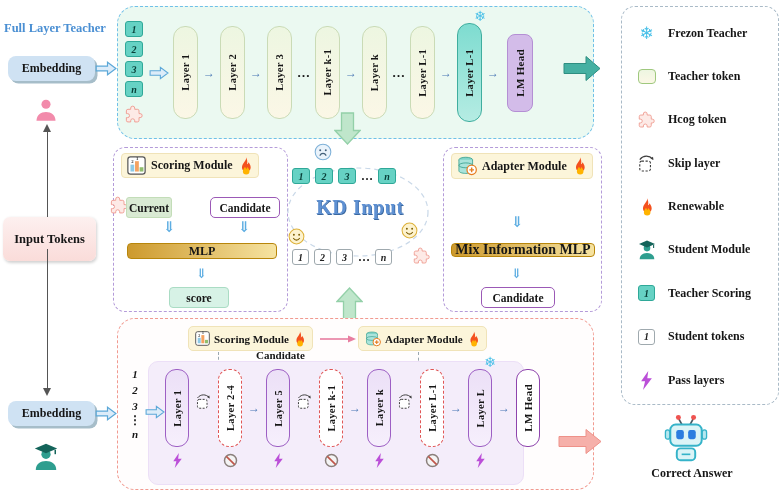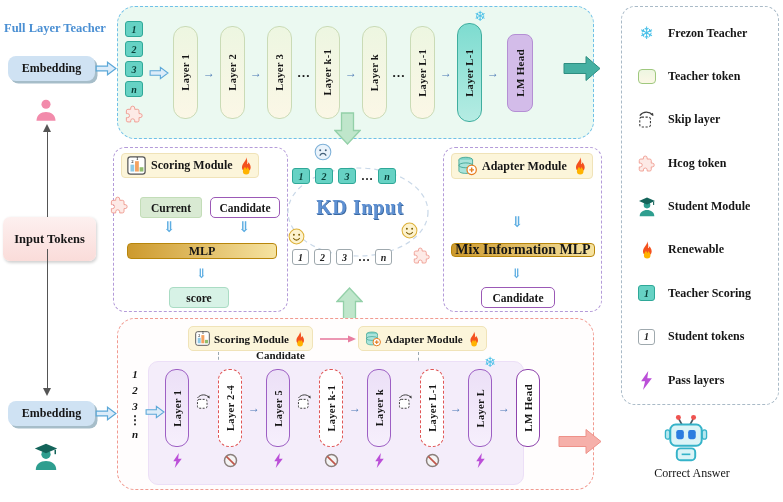--- a/index.html
+++ b/index.html
@@ -204,21 +204,21 @@
             <path d="M10.6 0.4C12 5 5.3 8.2 5.3 14a5.8 5.8 0 0 0 11.6 0c0-3.1-1.7-5-2.9-6.9-.4 1.8-1.2 2.4-2 2.6.9-2.9.4-6.3-1.4-9.3z" fill="#f4511e"></path>
             <path d="M10.9 23.4a4.4 4.4 0 0 1-4.4-4.4c0-2.7 2.1-4 2.7-6 .5 1.1 1.6 1.7 1.6 3.2.9-.9 1.3-1.9 1.2-3 1.5 1.5 3.3 2.9 3.3 5.8a4.4 4.4 0 0 1-4.4 4.4z" fill="#ffb300"></path>
           </svg>
         </span>
     </div>
     <span class="icon abs" style="left:-5px;top:47px;width:20px;height:20px">
         <svg viewBox="0 0 26 26">
           <path d="M11.3 2.8a2.6 2.6 0 0 1 2.6 2.6v1.5h3.6a2 2 0 0 1 2 2v3.6h1.5a2.6 2.6 0 1 1 0 5.2h-1.5v3.6a2 2 0 0 1-2 2h-3.6v-1.5a2.6 2.6 0 1 0-5.2 0v1.5H5.1a2 2 0 0 1-2-2v-3.6h1.5a2.6 2.6 0 1 0 0-5.2H3.1V8.9a2 2 0 0 1 2-2h3.6V5.4a2.6 2.6 0 0 1 2.6-2.6z" fill="#fdeae6" stroke="#ef9a8f" stroke-width="1.2"></path>
         </svg>
       </span>
-    <div class="chip-green abs" style="left:26px;top:49px;width:62px;height:21px">Current</div>
+    <div class="chip-green abs" style="left:12px;top:49px;width:46px;height:21px">Current</div>
     <div class="chip-cand abs" style="left:96px;top:49px;width:70px;height:21px">Candidate</div>
     <span class="darr abs" style="left:49px;top:72px">⇓</span>
     <span class="darr abs" style="left:124px;top:72px">⇓</span>
     <div class="gold abs" style="left:13px;top:95px;width:150px;height:16px">MLP</div>
     <span class="darr abs" style="left:82px;top:119px;font-size:13px">⇓</span>
     <div class="score-chip abs" style="left:55px;top:139px;width:60px;height:21px">score</div>
   </div>
 
   <svg class="abs" style="left:282px;top:152px" width="152" height="128" viewBox="0 0 152 128">
     <ellipse cx="76" cy="60" rx="70" ry="44" fill="none" stroke="#c9d8e8" stroke-width="1.2" stroke-dasharray="5 4"></ellipse>
@@ -497,83 +497,83 @@
         <circle cx="31" cy="6" r="2.3" fill="#ef5350"></circle>
         <rect x="9.5" y="12.5" width="29" height="19.5" rx="5" fill="#dbf4f7" stroke="#35b3c9" stroke-width="1.8"></rect>
         <rect x="15" y="17.5" width="7" height="8.5" rx="2" fill="#2b7de0"></rect>
         <rect x="26" y="17.5" width="7" height="8.5" rx="2" fill="#2b7de0"></rect>
         <rect x="5" y="17.5" width="4" height="8.5" rx="2" fill="#b5e7ef" stroke="#35b3c9" stroke-width="1.2"></rect>
         <rect x="39" y="17.5" width="4" height="8.5" rx="2" fill="#b5e7ef" stroke="#35b3c9" stroke-width="1.2"></rect>
         <rect x="15.5" y="34.5" width="17" height="11" rx="3.5" fill="#dbf4f7" stroke="#35b3c9" stroke-width="1.8"></rect>
         <path d="M20 40h8" stroke="#35b3c9" stroke-width="1.5"></path>
       </svg>
     </span>
-  <div class="abs" style="left:636px;top:466px;width:112px;text-align:center;font-weight:normal;font-size:12px">Correct Answer</div>
+  <div class="abs" style="left:636px;top:466px;width:112px;text-align:center;font-weight:bold;font-size:12px">Correct Answer</div>
 
   <div class="legend abs" id="legend">
       <div class="legend-row">
         <span class="legend-ic">
           <span class="snow-ch">❄</span>
         </span>
         <span class="legend-lb">Frezon Teacher</span>
       </div>
       <div class="legend-row">
         <span class="legend-ic">
           <span class="tmod-ch"></span>
         </span>
         <span class="legend-lb">Teacher token</span>
+      </div>
+      <div class="legend-row">
+        <span class="legend-ic">
+          <span class="icon" style="width:19px;height:19px">
+            <svg viewBox="0 0 26 26">
+              <path d="M11.3 2.8a2.6 2.6 0 0 1 2.6 2.6v1.5h3.6a2 2 0 0 1 2 2v3.6h1.5a2.6 2.6 0 1 1 0 5.2h-1.5v3.6a2 2 0 0 1-2 2h-3.6v-1.5a2.6 2.6 0 1 0-5.2 0v1.5H5.1a2 2 0 0 1-2-2v-3.6h1.5a2.6 2.6 0 1 0 0-5.2H3.1V8.9a2 2 0 0 1 2-2h3.6V5.4a2.6 2.6 0 0 1 2.6-2.6z" fill="#fdeae6" stroke="#ef9a8f" stroke-width="1.2"></path>
+            </svg>
+          </span>
+        </span>
+        <span class="legend-lb">Hcog token</span>
       </div>
       <div class="legend-row">
         <span class="legend-ic">
           <span class="icon" style="width:19px;height:19px">
             <svg viewBox="0 0 24 24">
               <rect x="3.5" y="9" width="13.5" height="12.5" rx="2.5" fill="#fff" stroke="#3d3d3d" stroke-width="1.4" stroke-dasharray="2.8 2"></rect>
               <path d="M3.5 7C8 1.2 15.5 1.4 20 6.4" fill="none" stroke="#3d3d3d" stroke-width="1.4"></path>
               <path d="M20.8 7.6l-.6-4-3.3 2.1z" fill="#3d3d3d"></path>
             </svg>
           </span>
         </span>
         <span class="legend-lb">Skip layer</span>
       </div>
       <div class="legend-row">
         <span class="legend-ic">
-          <span class="icon" style="width:19px;height:19px">
-            <svg viewBox="0 0 26 26">
-              <path d="M11.3 2.8a2.6 2.6 0 0 1 2.6 2.6v1.5h3.6a2 2 0 0 1 2 2v3.6h1.5a2.6 2.6 0 1 1 0 5.2h-1.5v3.6a2 2 0 0 1-2 2h-3.6v-1.5a2.6 2.6 0 1 0-5.2 0v1.5H5.1a2 2 0 0 1-2-2v-3.6h1.5a2.6 2.6 0 1 0 0-5.2H3.1V8.9a2 2 0 0 1 2-2h3.6V5.4a2.6 2.6 0 0 1 2.6-2.6z" fill="#fdeae6" stroke="#ef9a8f" stroke-width="1.2"></path>
-            </svg>
-          </span>
-        </span>
-        <span class="legend-lb">Hcog token</span>
+          <span class="icon" style="width:15px;height:18px">
+            <svg viewBox="0 0 20 24">
+              <path d="M10.6 0.4C12 5 5.3 8.2 5.3 14a5.8 5.8 0 0 0 11.6 0c0-3.1-1.7-5-2.9-6.9-.4 1.8-1.2 2.4-2 2.6.9-2.9.4-6.3-1.4-9.3z" fill="#f4511e"></path>
+              <path d="M10.9 23.4a4.4 4.4 0 0 1-4.4-4.4c0-2.7 2.1-4 2.7-6 .5 1.1 1.6 1.7 1.6 3.2.9-.9 1.3-1.9 1.2-3 1.5 1.5 3.3 2.9 3.3 5.8a4.4 4.4 0 0 1-4.4 4.4z" fill="#ffb300"></path>
+            </svg>
+          </span>
+        </span>
+        <span class="legend-lb">Renewable</span>
       </div>
       <div class="legend-row">
         <span class="legend-ic">
           <span class="icon" style="width:20px;height:20px">
             <svg viewBox="0 0 26 26">
               <circle cx="13" cy="10.5" r="4.3" fill="#2e9e8f"></circle>
               <path d="M3.5 25c0-5.3 4.3-8.2 9.5-8.2s9.5 2.9 9.5 8.2z" fill="#2e9e8f"></path>
               <path d="M13 .6 2.6 5.1 13 9.6l10.4-4.5z" fill="#14645a"></path>
               <path d="M21.6 6.2v4.2" stroke="#14645a" stroke-width="1.4"></path>
             </svg>
           </span>
         </span>
         <span class="legend-lb">Student Module</span>
       </div>
       <div class="legend-row">
         <span class="legend-ic">
-          <span class="icon" style="width:15px;height:18px">
-            <svg viewBox="0 0 20 24">
-              <path d="M10.6 0.4C12 5 5.3 8.2 5.3 14a5.8 5.8 0 0 0 11.6 0c0-3.1-1.7-5-2.9-6.9-.4 1.8-1.2 2.4-2 2.6.9-2.9.4-6.3-1.4-9.3z" fill="#f4511e"></path>
-              <path d="M10.9 23.4a4.4 4.4 0 0 1-4.4-4.4c0-2.7 2.1-4 2.7-6 .5 1.1 1.6 1.7 1.6 3.2.9-.9 1.3-1.9 1.2-3 1.5 1.5 3.3 2.9 3.3 5.8a4.4 4.4 0 0 1-4.4 4.4z" fill="#ffb300"></path>
-            </svg>
-          </span>
-        </span>
-        <span class="legend-lb">Renewable</span>
-      </div>
-      <div class="legend-row">
-        <span class="legend-ic">
           <span class="ttok" style="width:17px;height:16px">
             <i>1</i>
           </span>
         </span>
         <span class="legend-lb">Teacher Scoring</span>
       </div>
       <div class="legend-row">
         <span class="legend-ic">
           <span class="stok" style="width:17px;height:16px">
             <i>1</i>

